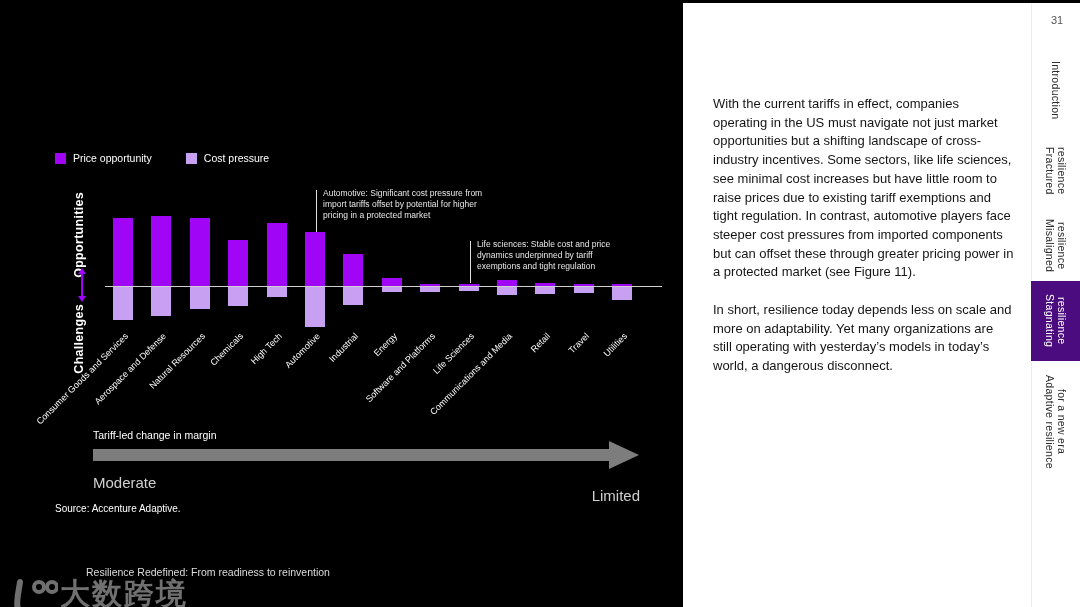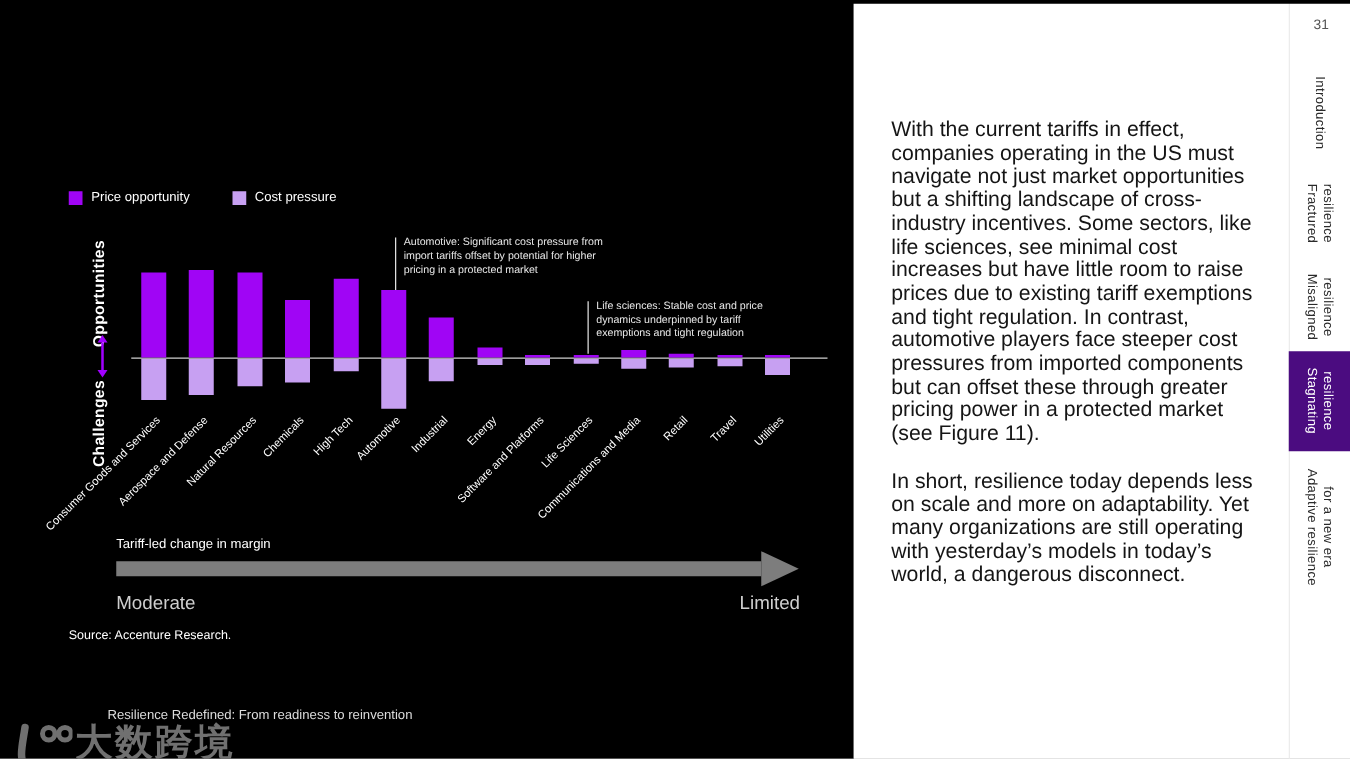--- a/index.html
+++ b/index.html
@@ -50,33 +50,33 @@
   .anno-line-2 { left:470px; top:241px; height:42px; }
 
   
   .margin-arrow-label { position:absolute; left:93px; top:429px; font-size:10.5px; color:#fff; }
   .margin-arrow-body  { position:absolute; left:93px; top:449px; width:516px; height:12px; background:#7d7d7d; }
   .margin-arrow-head  { position:absolute; left:609px; top:441px; width:0; height:0;
                         border-top:14px solid transparent; border-bottom:14px solid transparent;
                         border-left:30px solid #7d7d7d; }
   .arrow-end { position:absolute; top:474px; font-size:15px; color:#cfcfcf; }
   .arrow-end.moderate { left:93px; }
-  .arrow-end.limited  { left:540px; width:100px; text-align:right; }
+  .arrow-end.limited  { left:540px; width:100px; text-align:right;margin-top:13px; }
 
   .source-note { position:absolute; left:55px; top:503px; font-size:10px; color:#fff; }
 
   
   .footer-title { position:absolute; left:86px; top:566px; font-size:10.5px; color:#dcdcdc; z-index:2; }
   .watermark { position:absolute; left:6px; top:574px; z-index:1; display:flex; align-items:flex-start; gap:2px;
                color:#909090; opacity:.8; }
   .watermark-cn { font-size:30px; font-weight:bold; letter-spacing:2px; color:#8c8c8c; }
 
   
   .body-copy { position:absolute; left:30px; top:95px; width:302px; }
-  .body-copy p { font-size:17px; line-height:18.7px; color:#151515; margin-bottom:19px; }
+  .body-copy p { font-size:13px; line-height:18.7px; color:#151515; margin-bottom:19px; }
 
   
   .rail-divider { position:absolute; left:348px; top:0; width:1px; height:607px; background:#ececec; }
   .page-number { position:absolute; left:354px; top:14px; width:40px; text-align:center;
                  font-size:11px; color:#555; }
   .tab { position:absolute; left:348px; width:49px; display:flex; align-items:center; justify-content:center; }
   .vtext { writing-mode:vertical-lr; text-orientation:mixed; white-space:pre-line;
            font-size:10.5px; line-height:12.5px; letter-spacing:.3px; color:#2a2a2a; text-align:center; }
   .tab-1 { top:52px;  height:76px; }
   .tab-2 { top:136px; height:70px; }
@@ -162,21 +162,21 @@
   <div class="anno anno-1">Automotive: Significant cost pressure from import tariffs offset by potential for higher pricing in a protected market</div>
   <div class="anno-line anno-line-2"></div>
   <div class="anno anno-2">Life sciences: Stable cost and price dynamics underpinned by tariff exemptions and tight regulation</div>
 
   <div class="margin-arrow-label">Tariff-led change in margin</div>
   <div class="margin-arrow-body"></div>
   <div class="margin-arrow-head"></div>
   <div class="arrow-end moderate">Moderate</div>
   <div class="arrow-end limited">Limited</div>
 
-  <div class="source-note">Source: Accenture Research.</div>
+  <div class="source-note">Source: Accenture Adaptive.</div>
 
   <div class="watermark">
     <svg width="52" height="52" viewBox="0 0 52 52">
       <path d="M14 8 C12 22 8 34 16 42 C20 46 26 44 24 40" fill="none" stroke="#8c8c8c" stroke-width="6" stroke-linecap="round"></path>
       <circle cx="33" cy="13" r="5" fill="none" stroke="#8c8c8c" stroke-width="4"></circle>
       <circle cx="46" cy="13" r="5" fill="none" stroke="#8c8c8c" stroke-width="4"></circle>
     </svg>
     <span class="watermark-cn">大数跨境</span>
   </div>
   <div class="footer-title">Resilience Redefined: From readiness to reinvention</div>

